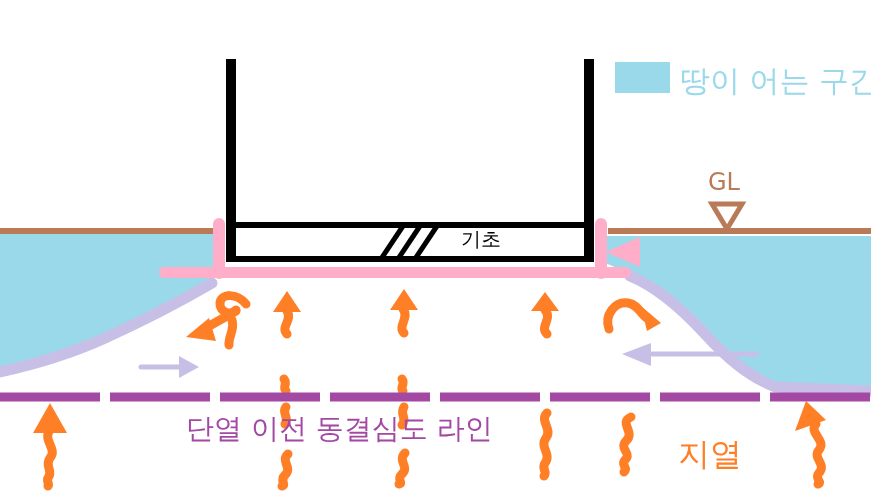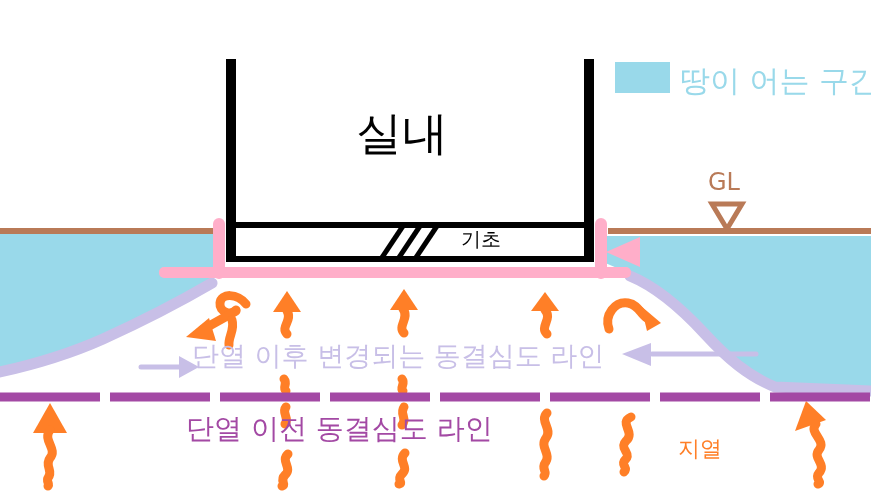--- a/index.html
+++ b/index.html
@@ -30,21 +30,21 @@
   #foundation-label{left:461px;top:229px;font-size:20px;}
   #legend-label{left:680px;top:66px;font-size:30px;}
   #gl-label{left:708px;top:170px;font-size:24px;}
   #insulation-box{
     left:643px;top:235px;width:60px;height:31px;
     border:2px solid var(--pink);background:var(--white,#fff);
     display:flex;align-items:center;justify-content:center;font-size:25px;
   }
   #frost-after-label{left:192px;top:342px;font-size:27px;}
   #frost-before-label{left:162px;top:415px;font-size:28px;margin-left:24px;}
-  #geothermal-label{left:678px;top:438px;font-size:22px;}
+  #geothermal-label{left:678px;top:438px;font-size:32px;}
 </style>
 </head>
 <body>
 
 <div id="canvas">
 
   <svg id="scene" width="871" height="496" viewBox="0 0 871 496">
 
     <g>
       <path class="c-cyan" d="M0,234 L213,234 L213,281 C190,295 148,318 104,338 C64,356 28,366 0,373 Z"></path>
@@ -132,27 +132,25 @@
     </g>
 
     <g>
       <rect class="f-pink" x="213" y="218" width="12" height="61" rx="6"></rect>
       <rect class="f-pink" x="595" y="218" width="12" height="61" rx="6"></rect>
       <rect class="f-pink" x="159" y="267" width="472" height="11" rx="5"></rect>
       <polygon class="f-pink" points="640,237 640,267 606,252"></polygon>
     </g>
   </svg>
 
-  <div class="label txt-black" id="indoor-label">실내</div>
 
   <div class="label txt-black" id="foundation-label">기초</div>
 
   <div class="label txt-cyan" id="legend-label">땅이 어는 구간</div>
 
   <div class="label txt-brown" id="gl-label">GL</div>
 
 
-  <div class="label txt-lav" id="frost-after-label">단열 이후 변경되는 동결심도 라인</div>
 
   <div class="label txt-purple" id="frost-before-label">단열 이전 동결심도 라인</div>
 
   <div class="label txt-orange" id="geothermal-label">지열</div>
 </div>
 
 </body></html>

